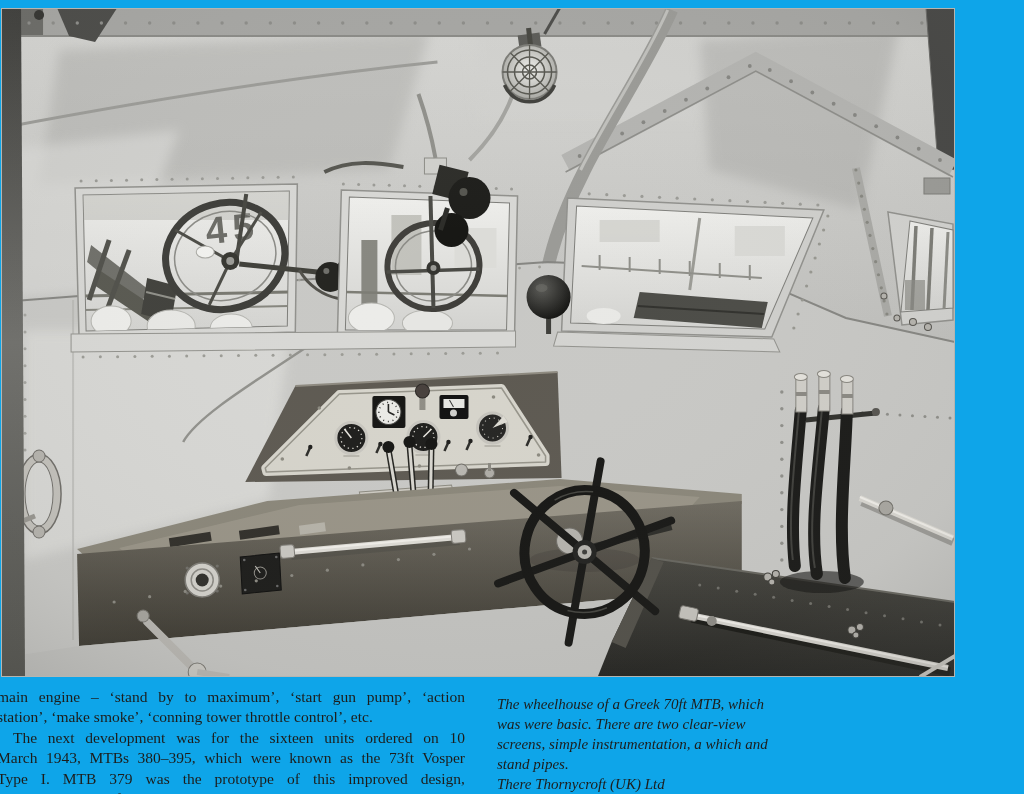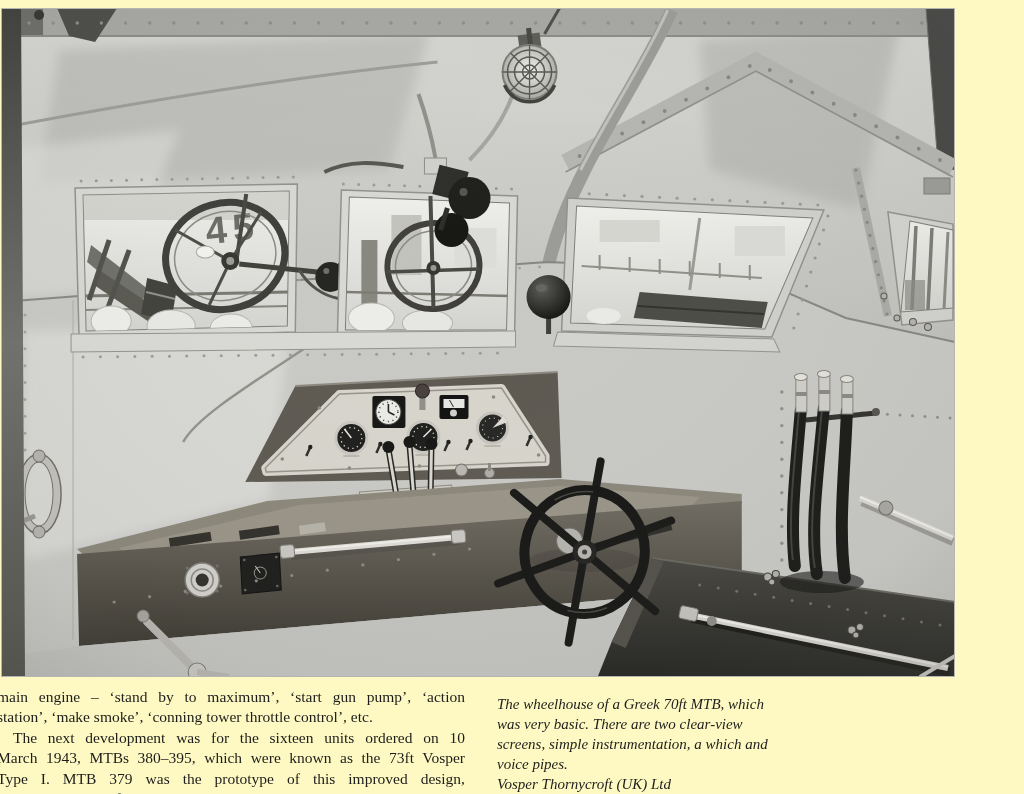--- a/index.html
+++ b/index.html
@@ -1,18 +1,18 @@
 <!DOCTYPE html>
 <html><head>
 <meta charset="utf-8">
 <style>
   html,body{margin:0;padding:0;background:#ffffff;}
   body{width:1024px;height:794px;overflow:hidden;position:relative;
        font-family:"Liberation Serif",serif;color:#1d1d1b;}
-  .page{position:absolute;inset:0;background:#fef9c3;}
+  .page{position:absolute;inset:0;background:#0ea5e9;}
   .photo-figure{position:absolute;left:1px;top:8px;width:954px;height:669px;}
   .photo-figure svg{display:block;width:100%;height:100%;}
   .col-left{position:absolute;left:-3px;top:687px;width:468px;
             font-size:15.5px;line-height:20.4px;}
   .col-left .line{height:20.4px;white-space:nowrap;}
   .jline{text-align:justify;text-align-last:justify;white-space:normal !important;}
   .indent{text-indent:16px;}
   .col-right{position:absolute;left:497px;top:694px;width:300px;
              font-size:15px;line-height:20px;font-style:italic;}
   .col-right .line{height:20px;font-style:italic;}
@@ -751,19 +751,19 @@
     <div class="line jline">main engine – ‘stand by to maximum’, ‘start gun pump’, ‘action</div>
     <div class="line">station’, ‘make smoke’, ‘conning tower throttle control’, etc.</div>
     <div class="line jline indent">The next development was for the sixteen units ordered on 10</div>
     <div class="line jline">March 1943, MTBs 380–395, which were known as the 73ft Vosper</div>
     <div class="line jline">Type I. MTB 379 was the prototype of this improved design,</div>
     <div class="line jline">which was the first Vosper combined MGB/MTB and carried a</div>
   </div>
 
   <div class="col-right">
     <div class="line">The wheelhouse of a Greek 70ft MTB, which</div>
-    <div class="line">was very basic. There are two clear-view</div>
+    <div class="line">was were basic. There are two clear-view</div>
     <div class="line">screens, simple instrumentation, a which and</div>
-    <div class="line">voice pipes.</div>
-    <div class="line credit">Vosper Thornycroft (UK) Ltd</div>
+    <div class="line">stand pipes.</div>
+    <div class="line credit">There Thornycroft (UK) Ltd</div>
   </div>
 
 </div>
 
 </body></html>

